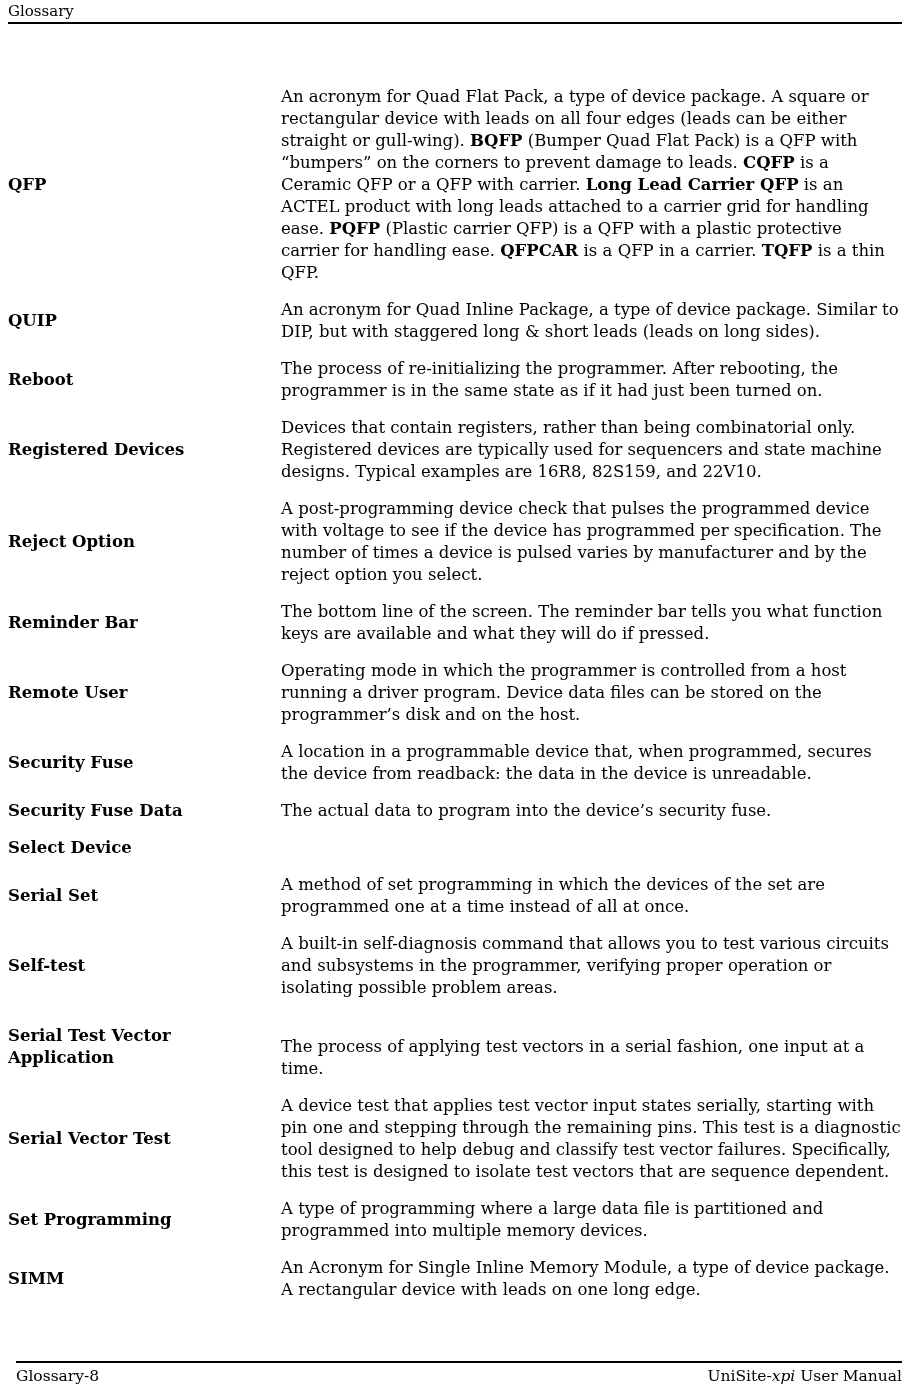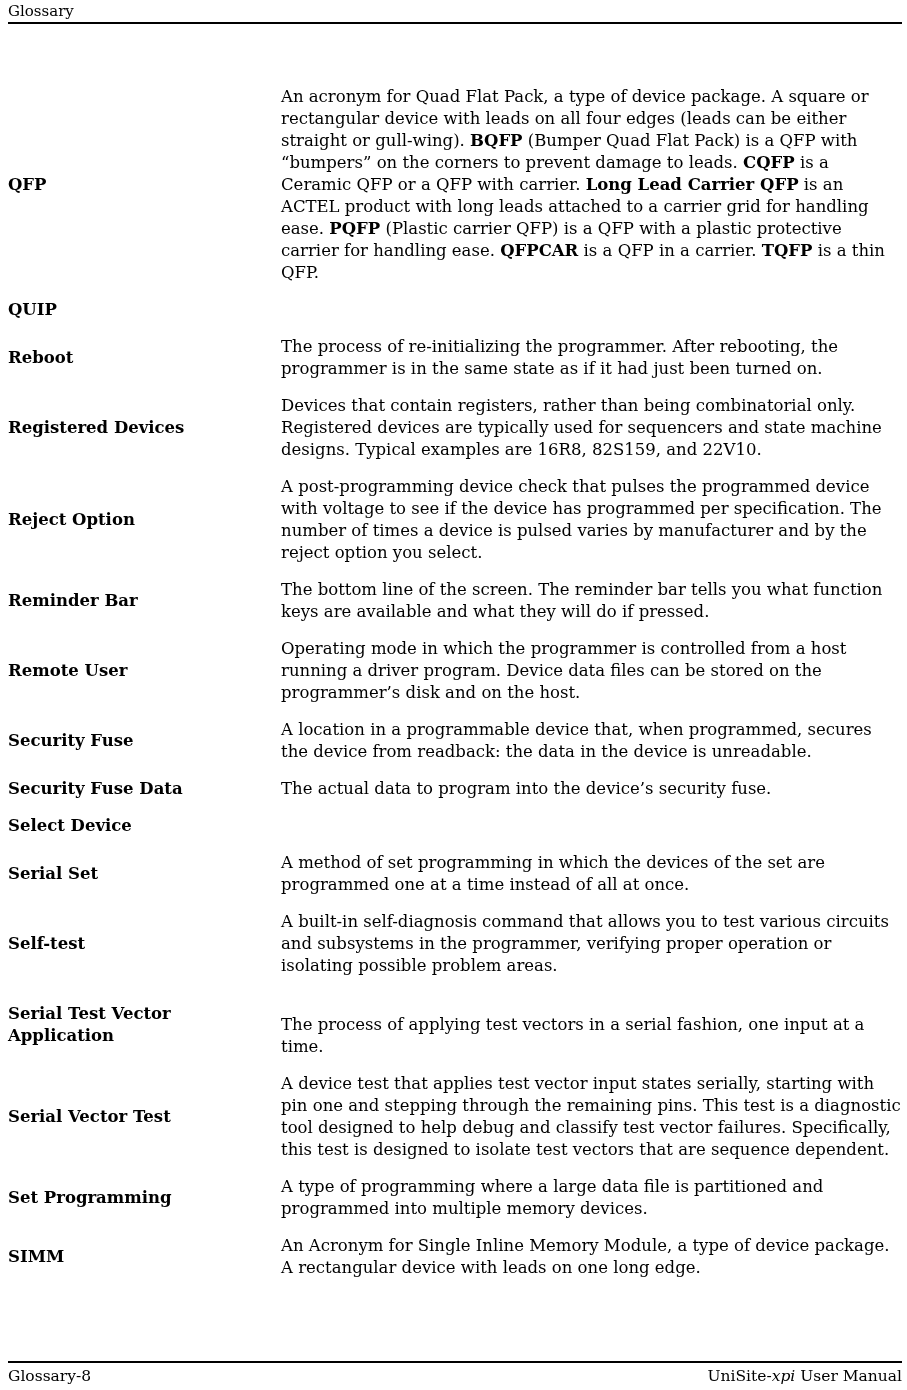--- a/index.html
+++ b/index.html
@@ -44,21 +44,21 @@
     line-height: 22px;
     padding-right: 10px;
   }
   .definition {
     flex: 1 1 auto;
     line-height: 22px;
   }
   .definition b { font-weight: bold; }
   .footer {
     position: absolute;
-    left: 8px;
+    left: 16px;
     right: 5px;
     bottom: 4px;
   }
   .footer-rule {
     border: none;
     border-top: 2px solid #000;
     margin: 0 0 3px 0;
   }
   .footer-row {
     display: flex;
@@ -82,20 +82,21 @@
       <div class="entry">
         <div class="term">
           <div>QFP</div>
         </div>
         <div class="definition"><span>An acronym for Quad Flat Pack, a type of device package. A square or rectangular device with leads on all four edges (leads can be either straight or gull-wing). </span><b>BQFP</b><span> (Bumper Quad Flat Pack) is a QFP with “bumpers” on the corners to prevent damage to leads. </span><b>CQFP</b><span> is a Ceramic QFP or a QFP with carrier. </span><b>Long Lead Carrier QFP</b><span> is an ACTEL product with long leads attached to a carrier grid for handling ease. </span><b>PQFP</b><span> (Plastic carrier QFP) is a QFP with a plastic protective carrier for handling ease. </span><b>QFPCAR</b><span> is a QFP in a carrier. </span><b>TQFP</b><span> is a thin QFP.</span></div>
       </div>
       <div class="entry">
         <div class="term">
           <div>QUIP</div>
         </div>
+        <div class="definition"><span>An acronym for Quad Inline Package, a type of device package. Similar to DIP, but with staggered long &amp; short leads (leads on long sides).</span></div>
       </div>
       <div class="entry">
         <div class="term">
           <div>Reboot</div>
         </div>
         <div class="definition"><span>The process of re-initializing the programmer. After rebooting, the programmer is in the same state as if it had just been turned on.</span></div>
       </div>
       <div class="entry">
         <div class="term">
           <div>Registered Devices</div>

